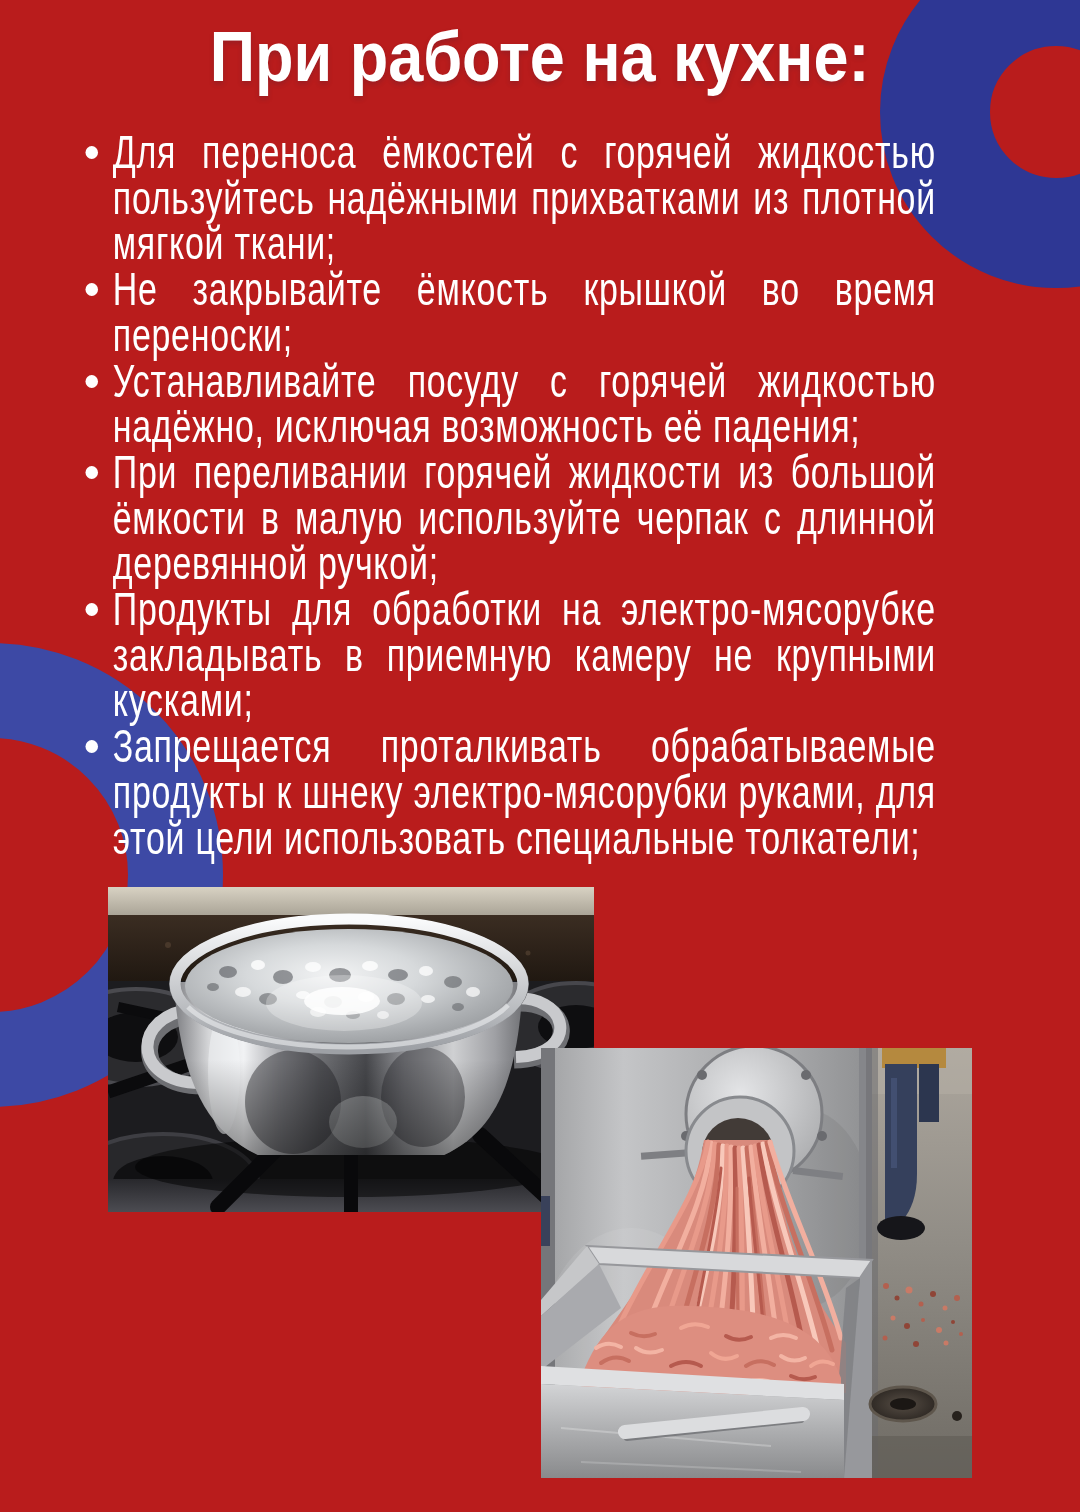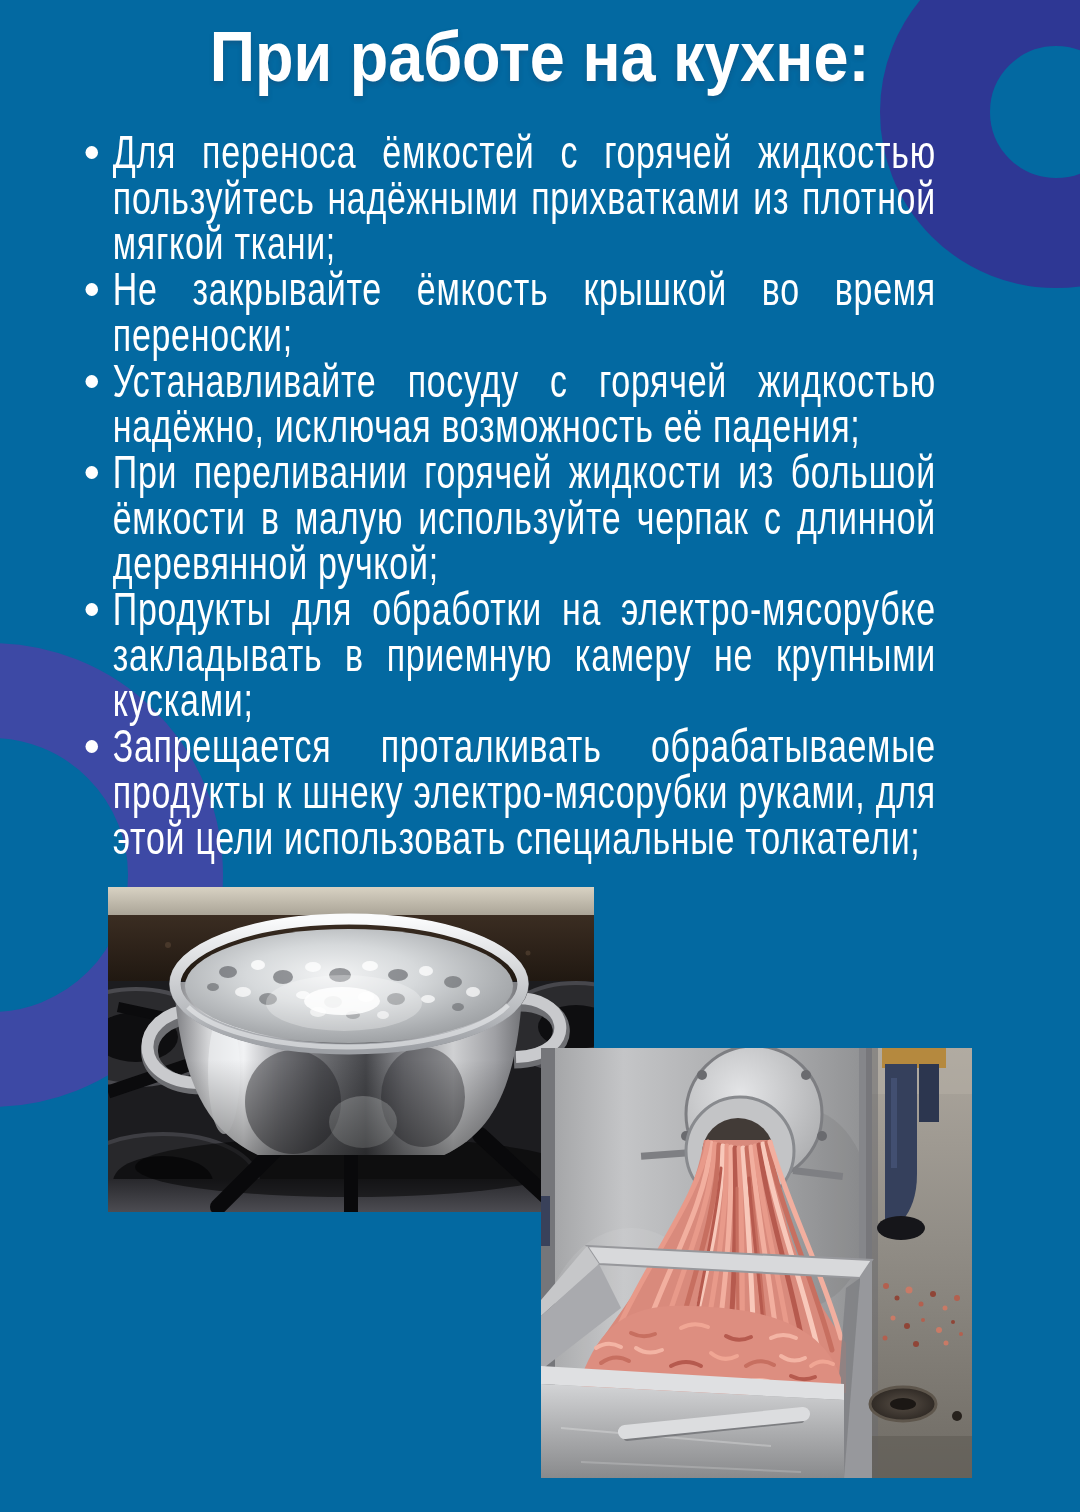--- a/index.html
+++ b/index.html
@@ -1,18 +1,18 @@
 <!DOCTYPE html>
 <html><head>
 <meta charset="utf-8">
 <style>
   html,body{margin:0;padding:0;background:#2a2a2e;}
   .poster{
     position:relative;width:1080px;height:1512px;overflow:hidden;
-    background:#0369a1;font-family:"Liberation Sans",sans-serif;
+    background:#b91c1c;font-family:"Liberation Sans",sans-serif;
   }
   .ring{position:absolute;border-radius:50%;box-sizing:border-box;z-index:1;}
   .ring-tr{left:880px;top:-64px;width:352px;height:352px;border:110px solid #2E3794;}
   .ring-left{left:-241px;top:643px;width:464px;height:464px;border:95px solid #3D49A5;}
   .title{
     position:absolute;z-index:2;top:22px;left:0;width:1080px;margin:0;
     text-align:center;color:#FFFFFF;font-weight:bold;font-size:70px;line-height:70px;
     letter-spacing:0;white-space:nowrap;
     text-shadow:0 3px 6px rgba(50,35,60,.22);
   }

